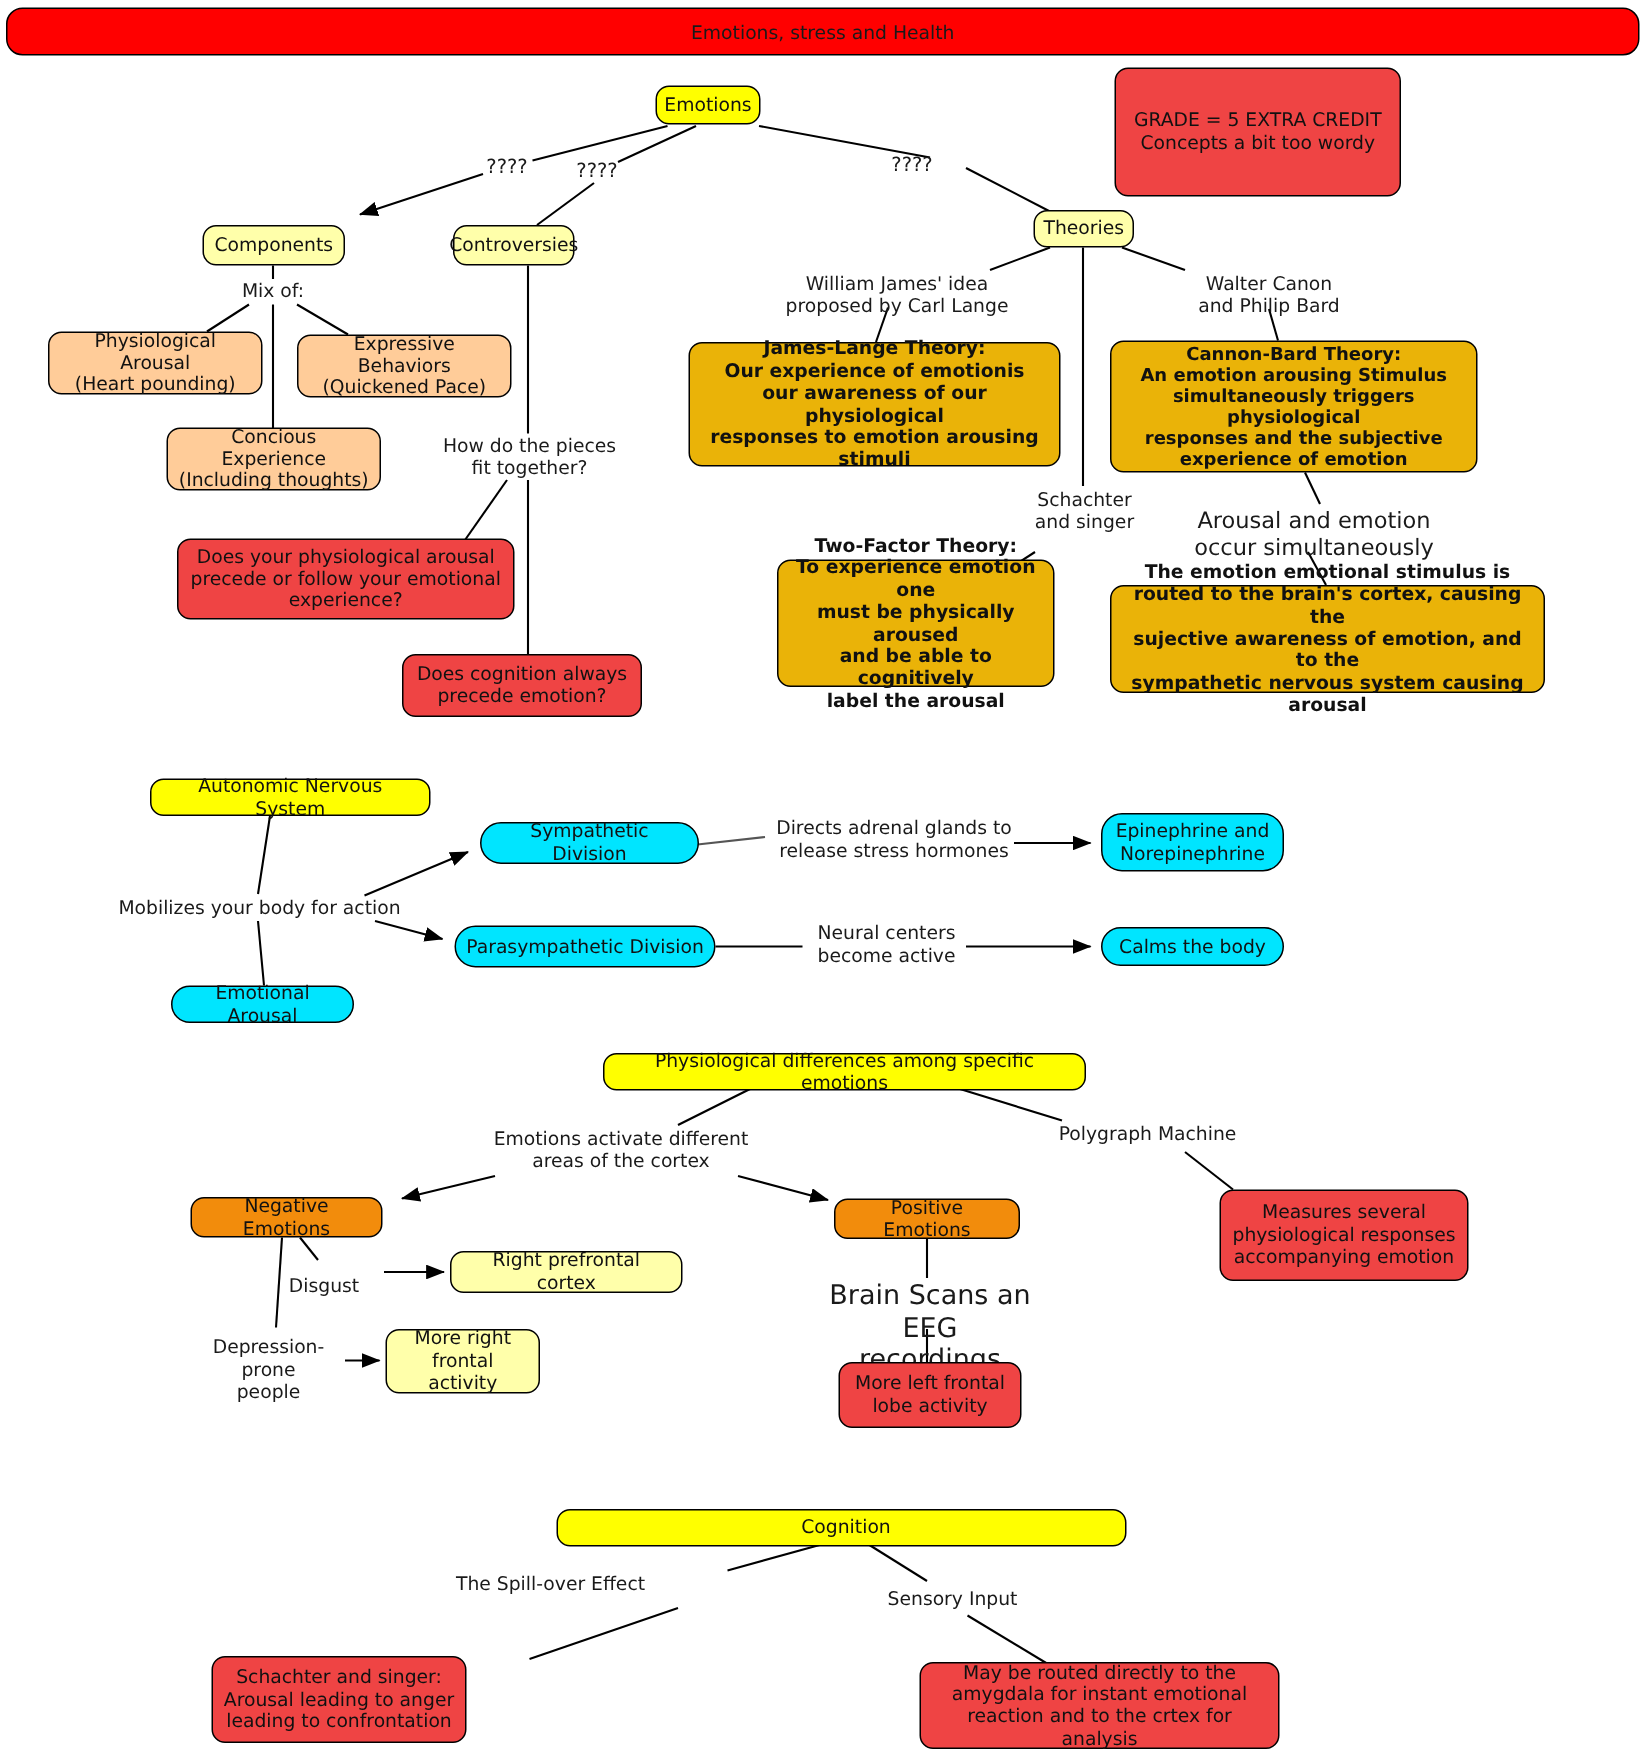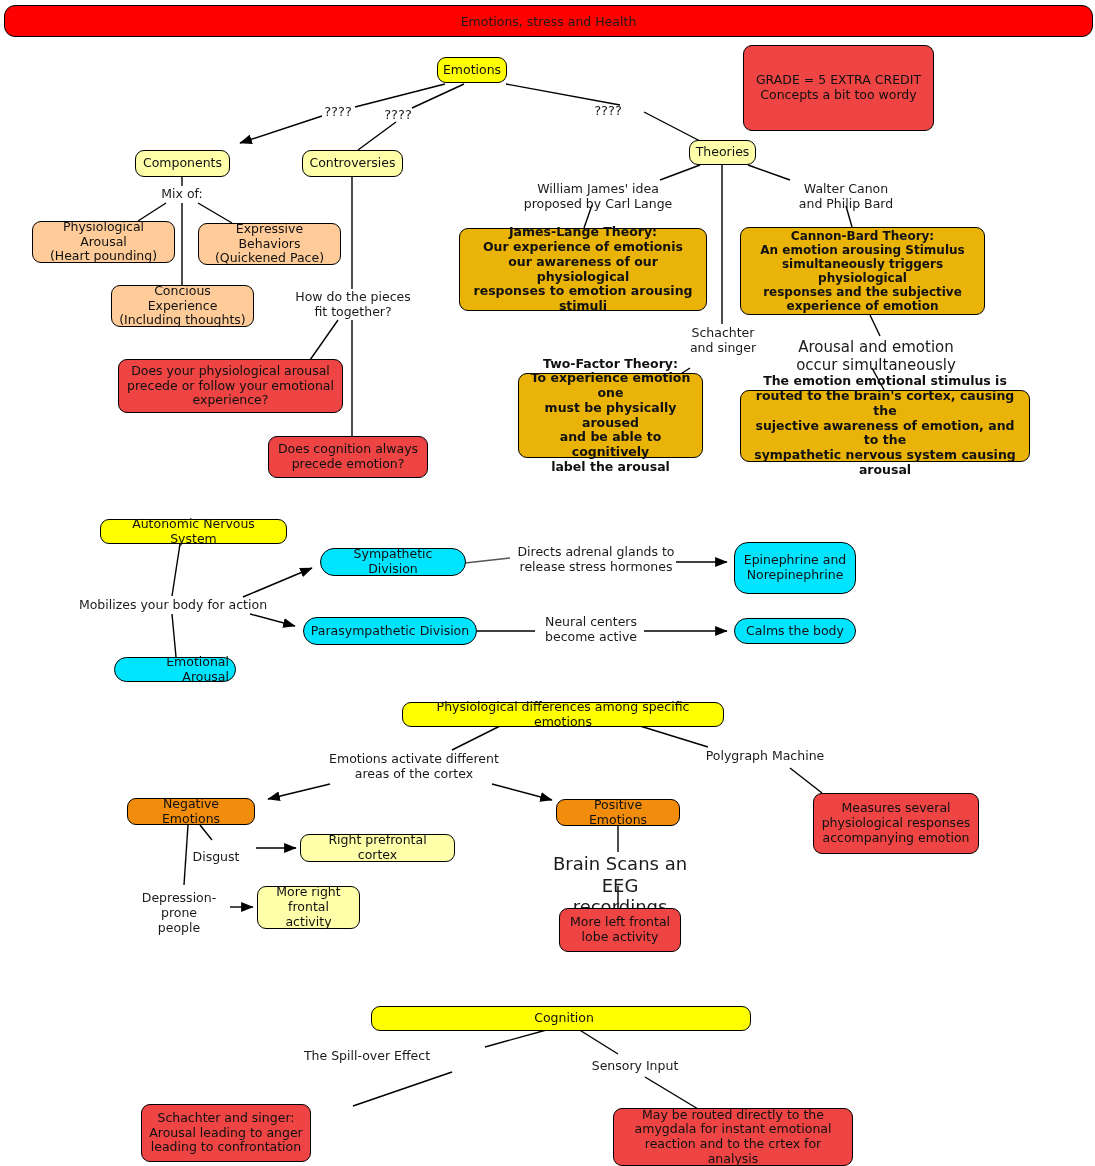--- a/index.html
+++ b/index.html
@@ -223,21 +223,21 @@
 
   <div class="label" style="left:584px; top:1058px; width:102px; font-size:12.5px;">Sensory Input</div>
 
   <div class="node n-yellow" style="left:437px; top:57px; width:70px; height:26px; font-size:12.5px;">Emotions</div>
 
   <div class="node n-green" style="left:743px; top:45px; width:191px; height:86px; font-size:12.5px;">GRADE = 5 EXTRA CREDIT
 Concepts a bit too wordy</div>
 
   <div class="node n-paleyellow" style="left:135px; top:150px; width:95px; height:27px; font-size:12.5px;">Components</div>
 
-  <div class="node n-paleyellow" style="left:302px; top:150px; width:101px; height:27px; font-size:12.5px;">Controversies</div>
+  <div class="node n-paleyellow" style="left:302px; top:150px; width:81px; height:27px; font-size:12.5px;">Controversies</div>
 
   <div class="node n-paleyellow" style="left:689px; top:140px; width:67px; height:25px; font-size:12.5px;">Theories</div>
 
   <div class="node n-orange" style="left:32px; top:221px; width:143px; height:42px; font-size:12.5px;">Physiological Arousal
 (Heart pounding)</div>
 
   <div class="node n-orange" style="left:198px; top:223px; width:143px; height:42px; font-size:12.5px;">Expressive Behaviors
 (Quickened Pace)</div>
 
   <div class="node n-orange" style="left:111px; top:285px; width:143px; height:42px; font-size:12.5px;">Concious Experience
@@ -267,27 +267,27 @@
 and be able to cognitively
 label the arousal</div>
 
   <div class="node n-pink" style="left:740px; top:390px; width:290px; height:72px; font-size:12.5px;">The emotion emotional stimulus is
 routed to the brain's cortex, causing the
 sujective awareness of emotion, and to the
 sympathetic nervous system causing arousal</div>
 
   <div class="node n-yellow" style="left:100px; top:519px; width:187px; height:25px; font-size:12.5px;">Autonomic Nervous System</div>
 
-  <div class="node n-cyan" style="left:114px; top:657px; width:122px; height:25px; font-size:12.5px;text-align:right;">Emotional Arousal</div>
+  <div class="node n-cyan" style="left:114px; top:657px; width:122px; height:25px; font-size:12.5px;">Emotional Arousal</div>
 
   <div class="node n-cyan" style="left:320px; top:548px; width:146px; height:28px; font-size:12.5px;">Sympathetic Division</div>
 
   <div class="node n-cyan" style="left:303px; top:617px; width:174px; height:28px; font-size:12.5px;">Parasympathetic Division</div>
 
-  <div class="node n-cyan" style="left:734px; top:542px; width:122px; height:52px; font-size:12.5px;">Epinephrine and
+  <div class="node n-cyan" style="left:734px; top:542px; width:122px; height:39px; font-size:12.5px;">Epinephrine and
 Norepinephrine</div>
 
   <div class="node n-cyan" style="left:734px; top:618px; width:122px; height:26px; font-size:12.5px;">Calms the body</div>
 
   <div class="node n-yellow" style="left:402px; top:702px; width:322px; height:25px; font-size:12.5px;">Physiological differences among specific emotions</div>
 
   <div class="node n-deeporange" style="left:127px; top:798px; width:128px; height:27px; font-size:12.5px;">Negative Emotions</div>
 
   <div class="node n-deeporange" style="left:556px; top:799px; width:124px; height:27px; font-size:12.5px;">Positive Emotions</div>
 

